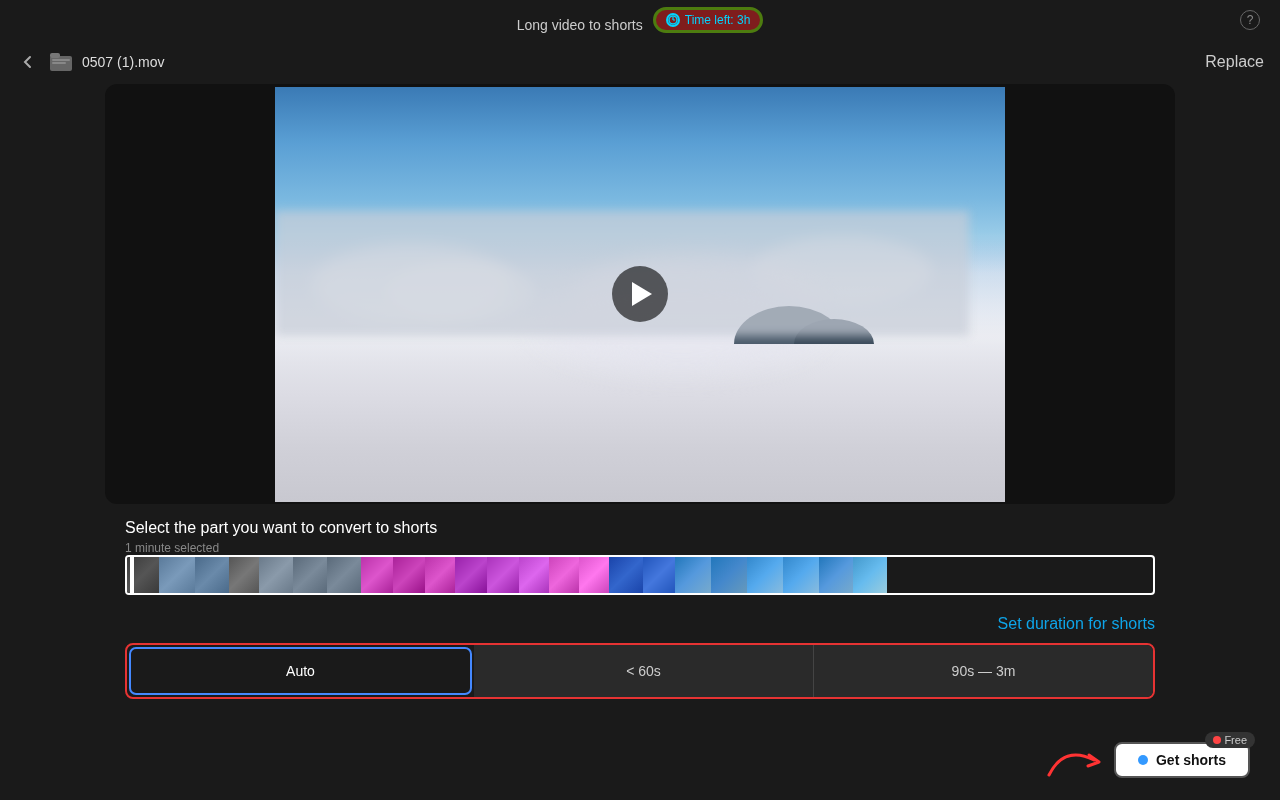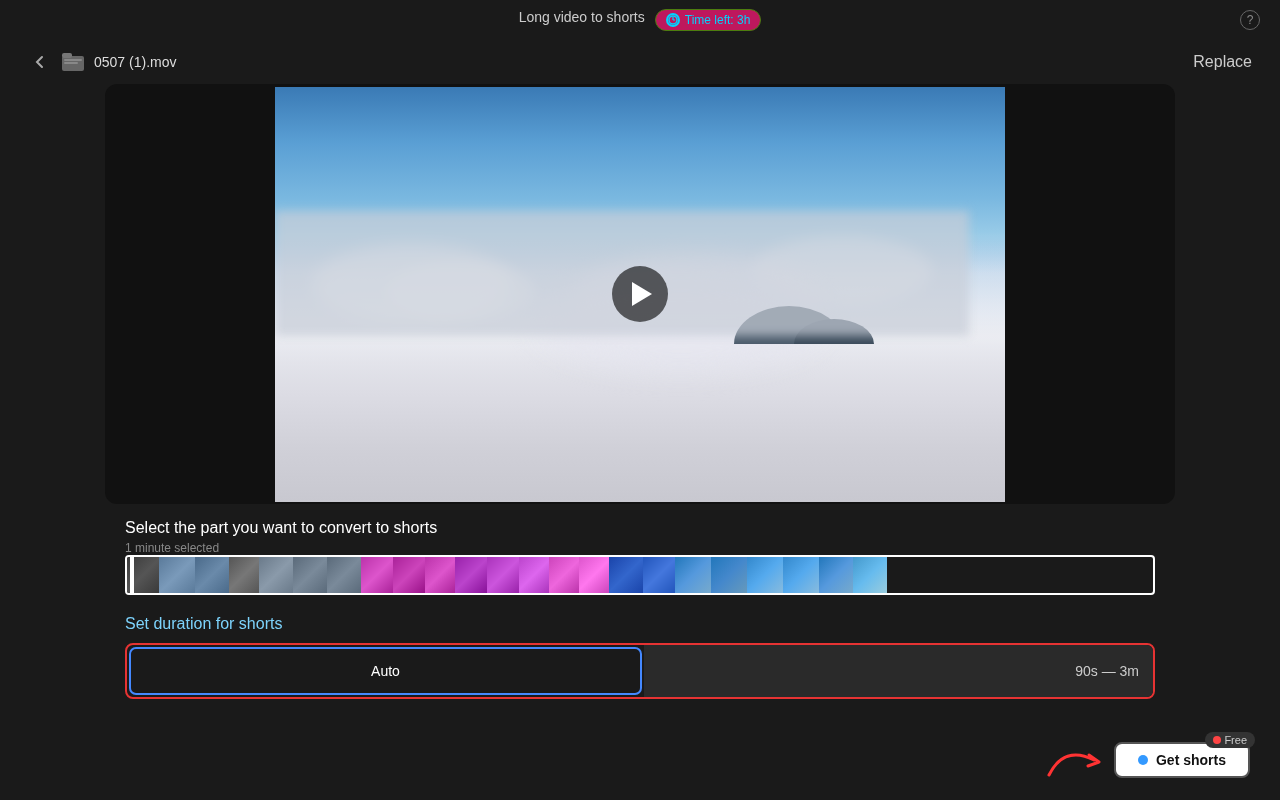--- a/index.html
+++ b/index.html
@@ -19,32 +19,32 @@
       display: flex;
       align-items: center;
       justify-content: center;
       height: 40px;
       background: #1a1a1a;
       position: relative;
     }
 
     .top-bar-title {
       display: flex;
-      align-items: flex-start;
+      align-items: flex-end;
       gap: 10px;
       font-size: 14px;
       color: #ccc;
     }
 
     .time-badge {
       display: flex;
       align-items: center;
       gap: 5px;
-      background: #be185d;
-      border: 1px solid #4d7c0f;
+      background: #7f1d1d;
+      border: 3px solid #4d7c0f;
       border-radius: 20px;
       padding: 3px 10px;
       font-size: 12px;
       color: #00d4ff;
     }
 
     .time-icon {
       width: 14px;
       height: 14px;
       border: 2px solid #00d4ff;
@@ -70,21 +70,21 @@
       font-size: 12px;
       color: #888;
       cursor: pointer;
     }
 
     
     .file-bar {
       display: flex;
       align-items: center;
       justify-content: space-between;
-      padding: 10px 28px;
+      padding: 10px 16px;
       background: #1a1a1a;
     }
 
     .file-left {
       display: flex;
       align-items: center;
       gap: 10px;
     }
 
     .back-btn {
@@ -222,23 +222,24 @@
       z-index: 10;
     }
 
     
     .duration-section {
       margin-top: 20px;
     }
 
     .duration-title {
       font-size: 16px;
-      color: #7dd3fc;
+      color: #0ea5e9;
       font-weight: 500;
       margin-bottom: 10px;
+      text-align: right;
     }
 
     .duration-options {
       display: flex;
       gap: 0;
       border: 2px solid #e63333;
       border-radius: 8px;
       overflow: hidden;
     }
 
@@ -249,21 +250,20 @@
       font-size: 14px;
       color: #ccc;
       cursor: pointer;
       border: none;
       background: #2a2a2a;
       border-right: 1px solid #444;
     }
 
     .duration-btn:last-child {
       border-right: none;
-      text-align: right;
     }
 
     .duration-btn.active {
       background: #1a1a1a;
       color: #fff;
       border: 2px solid #4488ff;
       border-radius: 7px;
       margin: 2px;
     }
 
@@ -458,20 +458,21 @@
         <div class="thumb" style="background:linear-gradient(135deg,#4499cc,#66bbee,#99ccdd);width:34px;"></div>
 
         <div class="timeline-handle"></div>
       </div>
     </div>
 
     <div class="duration-section">
       <div class="duration-title">Set duration for shorts</div>
       <div class="duration-options">
         <button class="duration-btn active">Auto</button>
+        <button class="duration-btn">&lt; 60s</button>
         <button class="duration-btn">90s — 3m</button>
       </div>
     </div>
   </div>
 
   <div class="get-shorts-area">
 
     <svg width="60" height="40" viewBox="0 0 60 40">
       <path d="M5 35 Q20 5 50 20" stroke="#ff3333" stroke-width="3" fill="none" stroke-linecap="round"></path>
       <path d="M45 15 L55 22 L44 26" stroke="#ff3333" stroke-width="3" fill="none" stroke-linecap="round" stroke-linejoin="round"></path>

